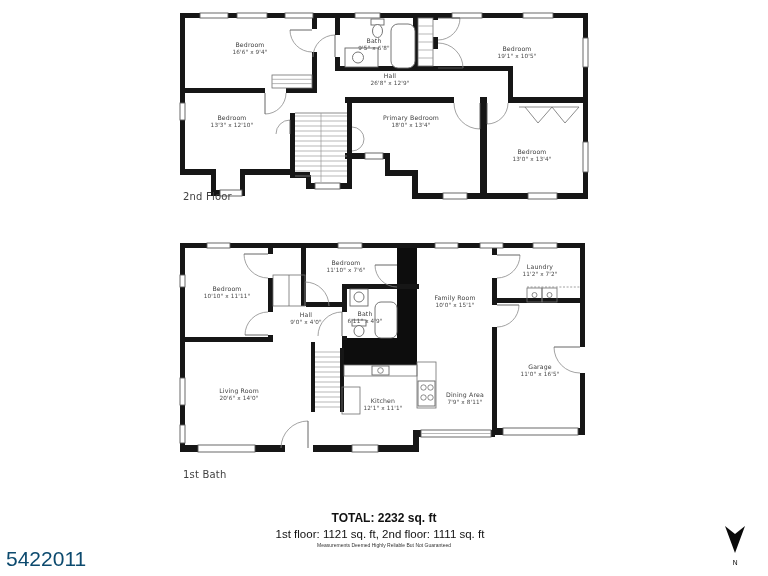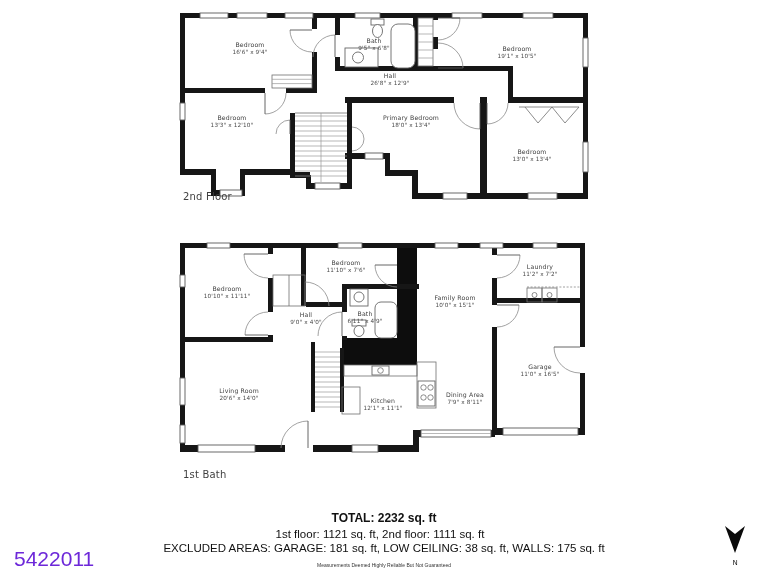--- a/index.html
+++ b/index.html
@@ -19,21 +19,21 @@
   .arc{fill:none;stroke:#8a8a8a;stroke-width:0.8;}
   .leaf{stroke:#555;stroke-width:0.9;}
   .tread{stroke:#9a9a9a;stroke-width:0.7;}
   .dash{fill:none;stroke:#888;stroke-width:0.8;stroke-dasharray:2 1.6;}
   .footer{position:absolute;left:0;right:0;top:511px;text-align:center;color:#111;
           font-family:"Liberation Sans",sans-serif;}
   .footer .total{font-size:12px;font-weight:bold;margin:0 0 3px 0;}
   .footer .floors{font-size:11.5px;margin:0 8px 2px 0;}
   .footer .excluded{font-size:11.5px;margin:0 0 8px 0;}
   .footer .disclaimer{font-size:5px;color:#333;}
-  .listing-id{position:absolute;left:14px;top:547px;font-size:21px;color:#6d28d9;
+  .listing-id{position:absolute;left:6px;top:547px;font-size:21px;color:#0c4a6e;
               font-family:"Liberation Sans",sans-serif;}
   .compass{position:absolute;left:722px;top:526px;width:26px;text-align:center;}
   .compass .n{font-size:7px;color:#222;margin-top:1px;font-family:"DejaVu Sans",sans-serif;}
 </style>
 </head>
 <body>
 
 <div class="plan" style="left:178px;top:12px;width:412px;height:192px;">
   <svg width="412" height="192" viewBox="0 0 412 192">
     <g class="walls">
@@ -326,21 +326,20 @@
   <div class="rlab" style="left:287px;top:159px;">
     <div>Dining Area</div>
     <div class="dims">7'9" x 8'11"</div>
   </div>
 </div>
 <div class="floor-tag" style="left:183px;top:469px;">1st Bath</div>
 
 <div class="footer">
   <div class="total">TOTAL: 2232 sq. ft</div>
   <div class="floors">1st floor: 1121 sq. ft, 2nd floor: 1111 sq. ft</div>
-  <div class="excluded">EXCLUDED AREAS: GARAGE: 181 sq. ft, LOW CEILING: 38 sq. ft, WALLS: 175 sq. ft</div>
   <div class="disclaimer">Measurements Deemed Highly Reliable But Not Guaranteed</div>
 </div>
 
 <div class="listing-id">5422011</div>
 
 <div class="compass">
   <svg width="26" height="28" viewBox="0 0 26 28">
     <polygon points="3,0 13,27 23,0 13,8" fill="#0a0a0a"></polygon>
   </svg>
   <div class="n">N</div>

